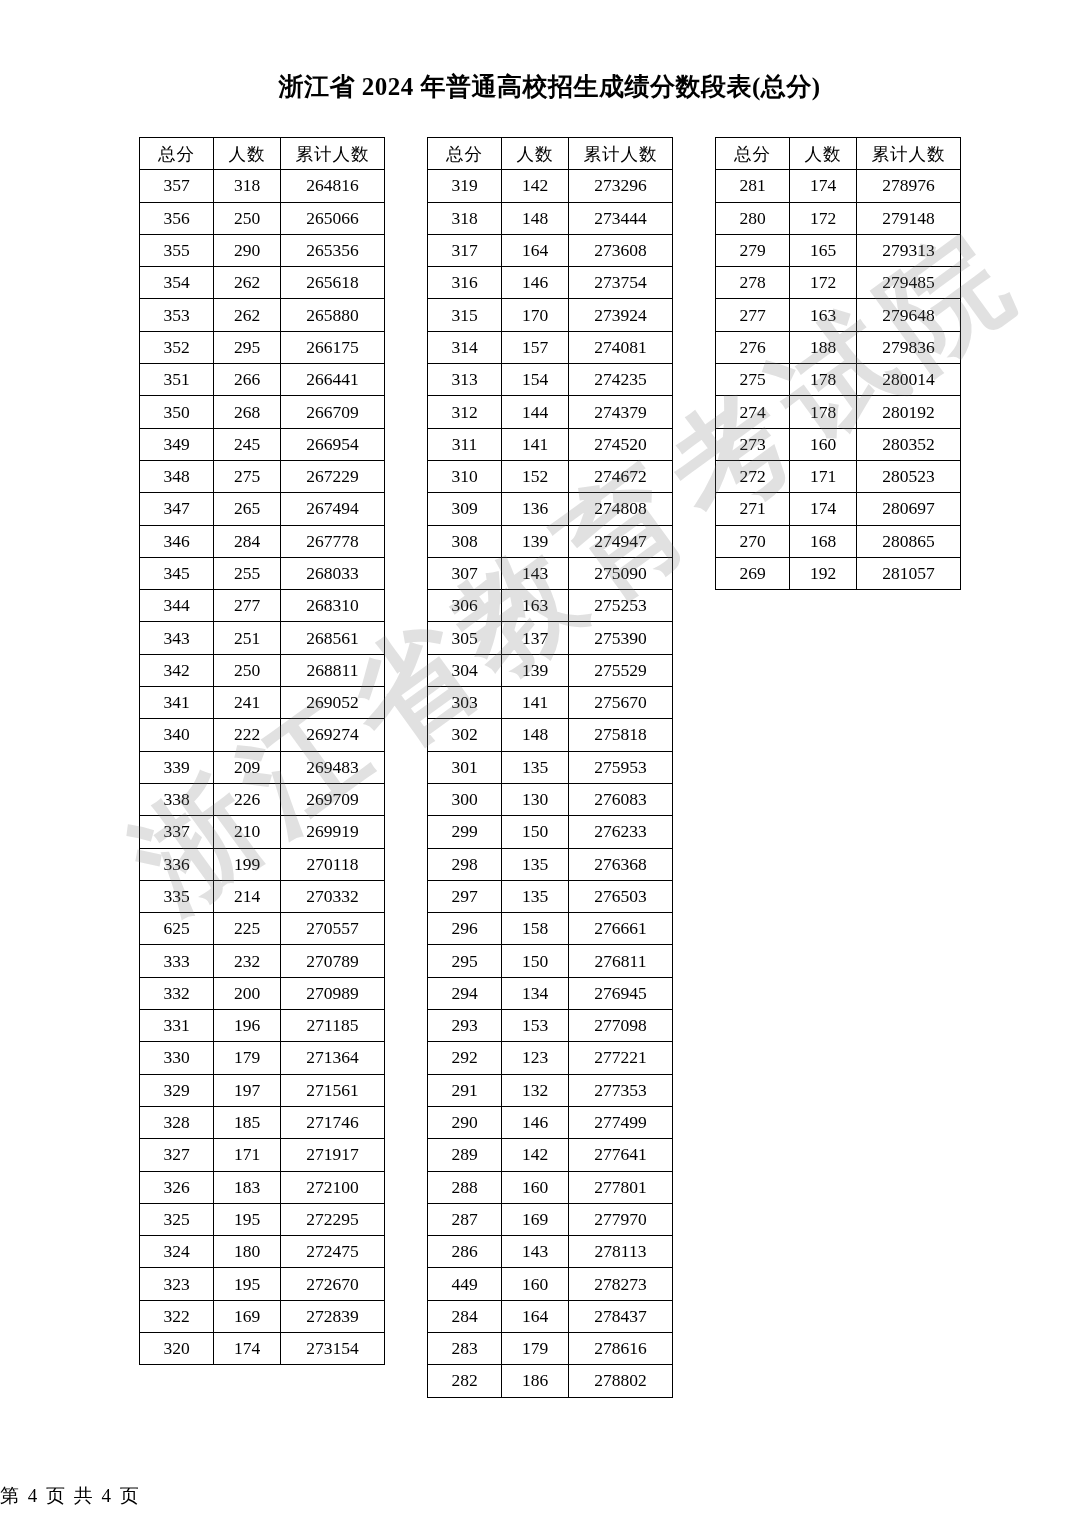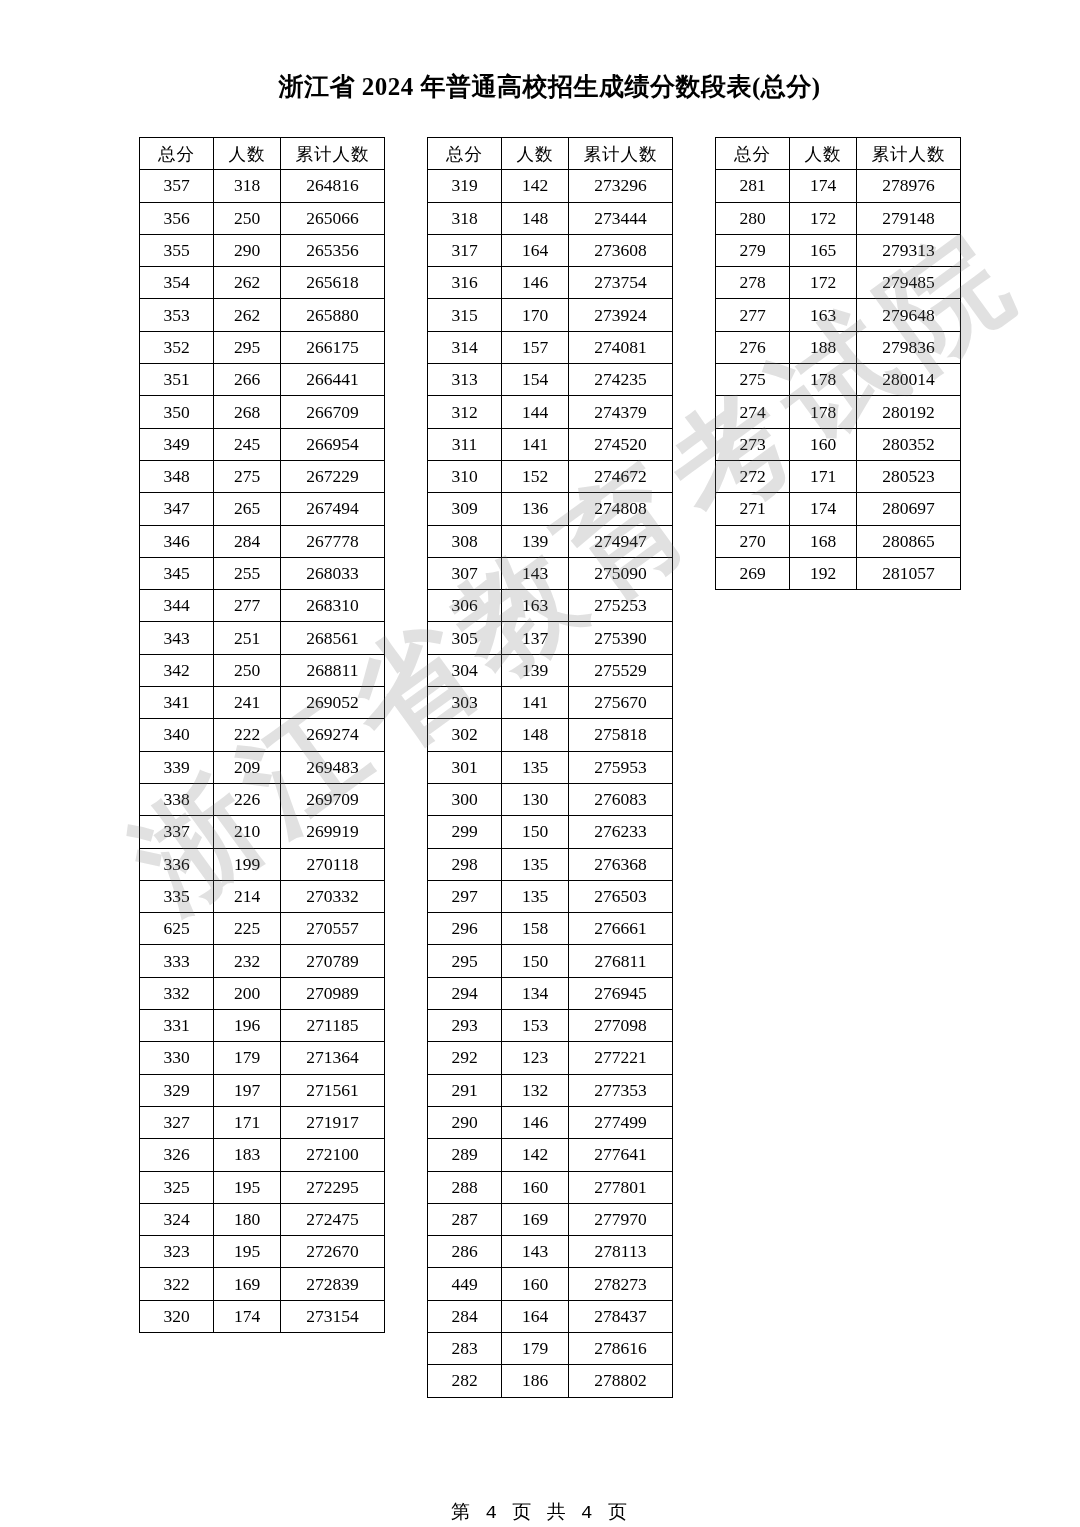--- a/index.html
+++ b/index.html
@@ -84,25 +84,24 @@
     font-weight: bold;
     color: rgba(120, 120, 120, 0.22);
     letter-spacing: 14px;
     white-space: nowrap;
     font-family: "Liberation Serif", "DejaVu Serif", serif;
   }
   .footer {
     position: absolute;
     left: 0;
     right: 0;
-    bottom: 72px;
-    text-align: center;
+    bottom: 88px;
     font-size: 19px;
     letter-spacing: 2px;
-    font-family: Liberation Mono, monospace;
+    font-family: Liberation Serif, serif;
   }
 </style>
 </head>
 <body>
 
 <div class="page">
 
   <h1 class="doc-title">浙江省 2024 年普通高校招生成绩分数段表(总分)</h1>
 
   <div class="tables-wrap">
@@ -254,20 +253,25 @@
             <td>330</td>
             <td>179</td>
             <td>271364</td>
           </tr>
           <tr>
             <td>329</td>
             <td>197</td>
             <td>271561</td>
           </tr>
           <tr>
+            <td>328</td>
+            <td>185</td>
+            <td>271746</td>
+          </tr>
+          <tr>
             <td>327</td>
             <td>171</td>
             <td>271917</td>
           </tr>
           <tr>
             <td>326</td>
             <td>183</td>
             <td>272100</td>
           </tr>
           <tr>

